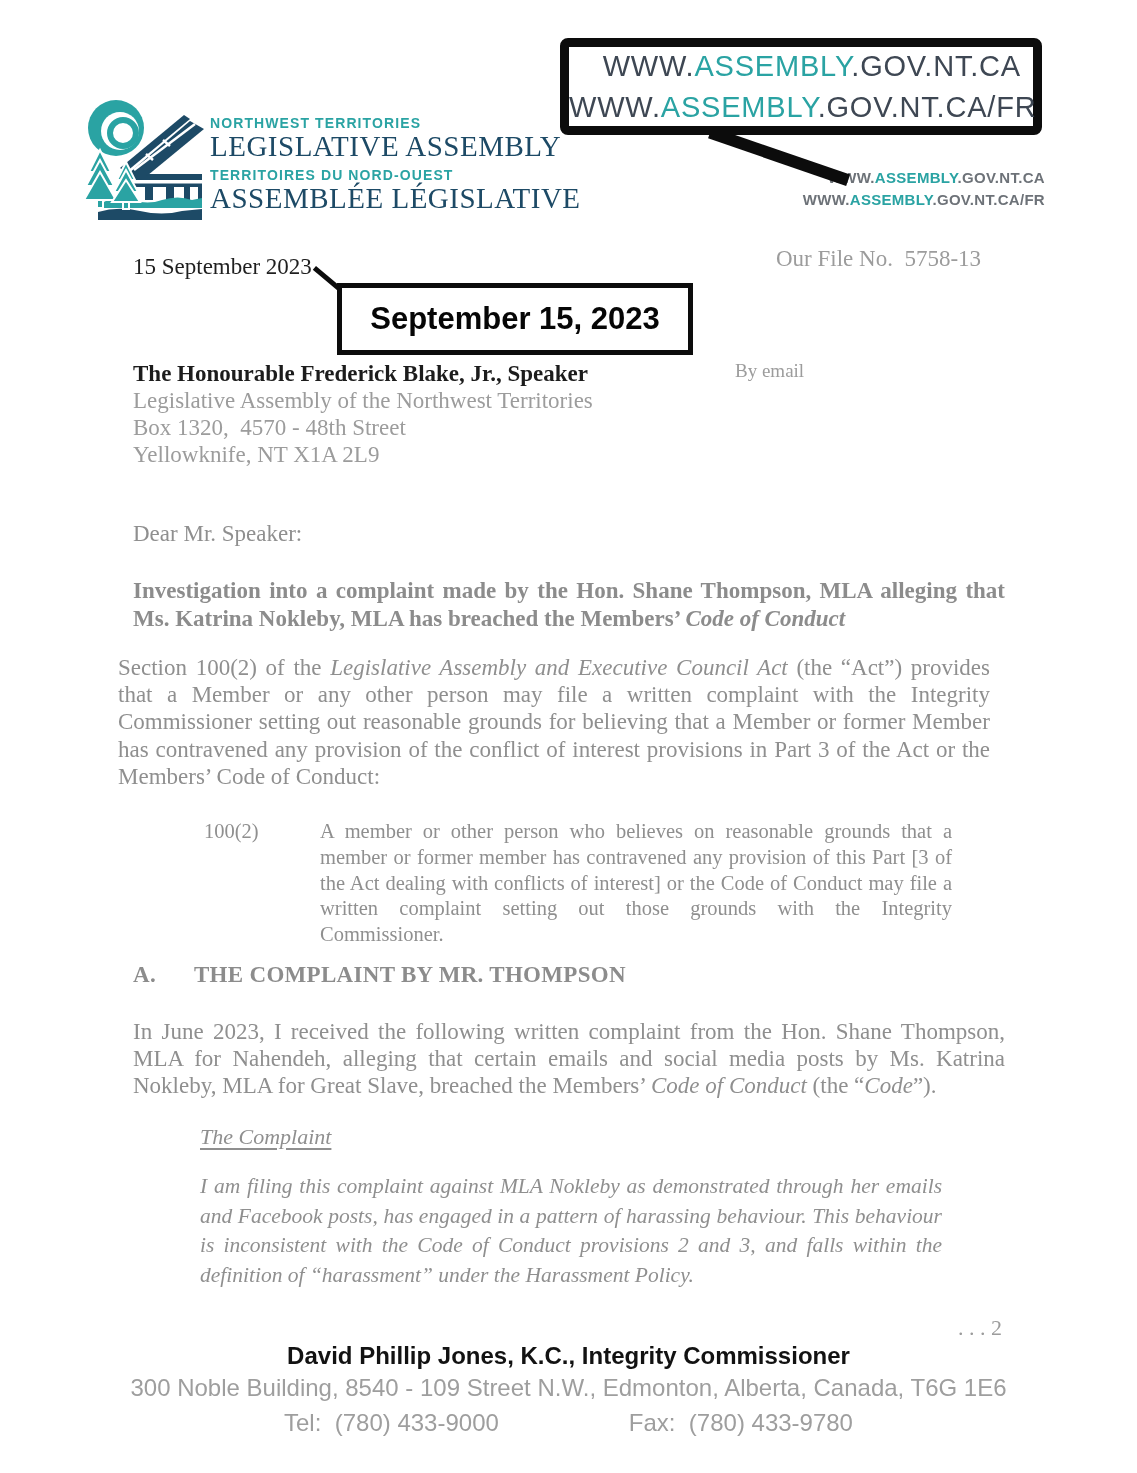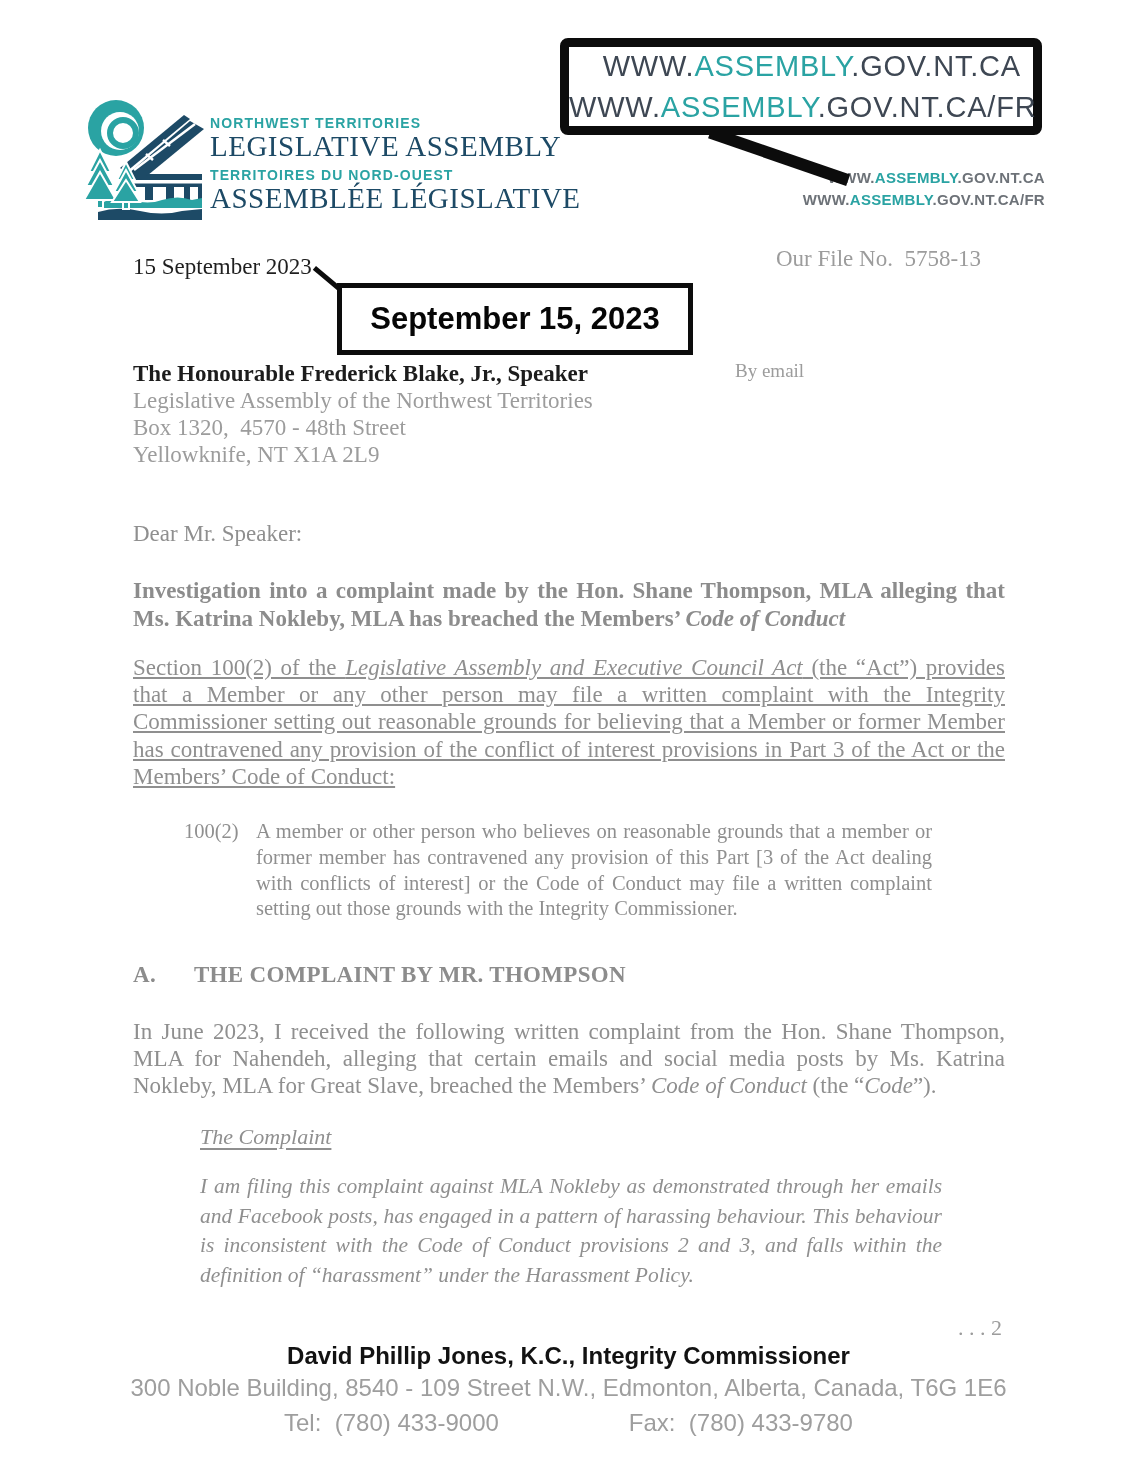--- a/index.html
+++ b/index.html
@@ -47,23 +47,23 @@
   
   .recipient{left:133px;top:360px;font-size:23px;line-height:27px;color:var(--muted-gray);}
   .recipient .name{font-weight:bold;color:#1c1c1c;}
   .by-email{left:735px;top:360px;font-size:19px;color:var(--muted-gray);}
   .salutation{left:133px;top:521px;font-size:23px;color:var(--body-gray);}
 
   
   .subject{left:133px;top:577px;width:872px;font-size:23px;line-height:27.5px;font-weight:bold;
            color:#8c8c8c;text-align:justify;}
   .para{font-size:23px;line-height:27.2px;color:var(--body-gray);text-align:justify;}
-  .para-act{left:133px;top:654px;width:872px;text-decoration:underline;}
-  .quote{left:184px;top:819px;width:748px;display:flex;font-size:20.5px;line-height:25.8px;
-         color:var(--body-gray);}
+  .para-act{left:118px;top:654px;width:872px;}
+  .quote{left:204px;top:819px;width:748px;display:flex;font-size:20.5px;line-height:25.8px;
+         color:var(--body-gray);gap:44px;}
   .quote-label{width:72px;flex:none;}
   .quote-text{flex:1;text-align:justify;}
   .section-a{left:133px;top:962px;font-size:23px;font-weight:bold;color:#8c8c8c;letter-spacing:0.3px;}
   .section-a .title{margin-left:38px;}
   .para-june{left:133px;top:1018px;width:872px;}
   .complaint-h{left:200px;top:1124px;font-size:22px;font-style:italic;text-decoration:underline;
                text-underline-offset:4px;color:var(--body-gray);}
   .complaint-text{left:200px;top:1172px;width:742px;font-size:21.5px;line-height:29.5px;
                   font-style:italic;color:var(--body-gray);text-align:justify;}
   .page-num{left:958px;top:1315px;font-size:22px;color:var(--muted-gray);}

